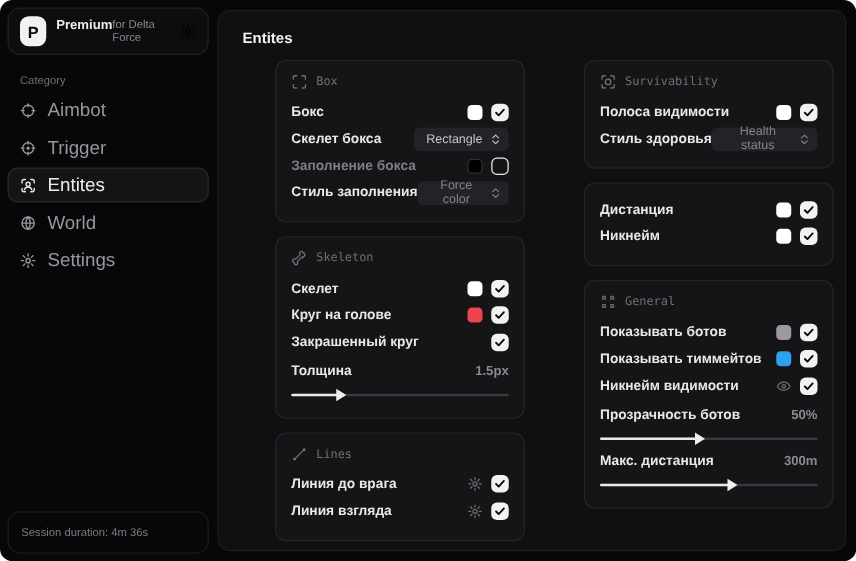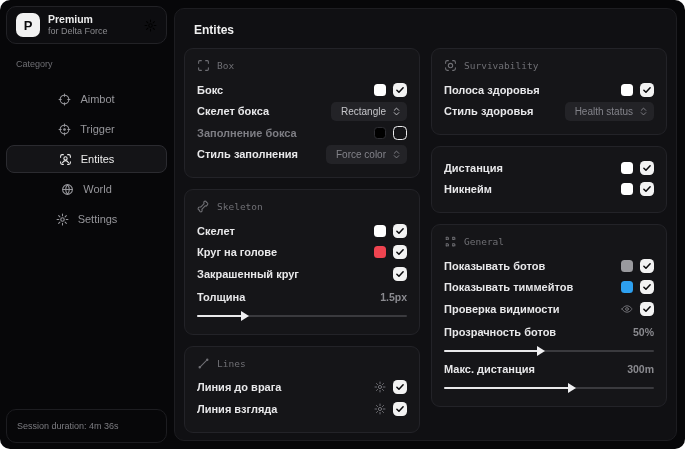--- a/index.html
+++ b/index.html
@@ -2,36 +2,36 @@
 <html><head>
 <meta charset="utf-8">
 <style>
   html,body { margin:0; padding:0; background:#ffffff; font-family:"Liberation Sans", sans-serif; }
   .window { width:685px; height:449px; background:#070709; border-radius:10px; display:flex; overflow:hidden; position:relative; box-sizing:border-box; }
 
   
   .sidebar { width:171px; min-width:171px; box-sizing:border-box; padding:6px 4px 6px 6px; display:flex; flex-direction:column; }
   .brand { height:38px; border:1px solid #222226; border-radius:10px; background:#0d0d10; display:flex; align-items:center; gap:8px; padding:0 9px; box-sizing:border-box; }
   .logo { width:24px; height:24px; border-radius:7px; background:#f2f2f2; color:#0a0a0c; font-weight:700; font-size:13px; display:flex; align-items:center; justify-content:center; }
-  .brand-text { display:flex; flex-direction:column; line-height:1.25; }
+  .brand-text { display:flex; flex-direction:row; line-height:1.25; }
   .brand-title { font-size:10.5px; font-weight:700; color:#ececec; }
   .brand-sub { font-size:9px; color:#8a8a8e; }
   .brand-gear { margin-left:auto; color:#6f6f74; display:flex; }
-  .category { font-size:9px; color:#6f6f74; margin:15px 0 16px 10px; }
+  .category { font-size:9px; color:#6f6f74; margin:15px 0 5px 10px; }
   .nav { display:flex; flex-direction:column; gap:2px; }
-  .nav-item { height:26px; display:flex; align-items:center; gap:9px; padding:0 9px; border-radius:8px; color:#96969b; font-size:11px; border:1px solid transparent; cursor:pointer;justify-content:center; }
+  .nav-item { height:26px; display:flex; align-items:center; gap:9px; padding:0 9px; border-radius:8px; color:#96969b; font-size:15px; border:1px solid transparent; cursor:pointer; }
   .nav-item.active { background:#141417; border-color:#2b2b30; color:#ececec; }
   .session { margin-top:auto; border:1px solid #1d1d21; border-radius:10px; height:34px; display:flex; align-items:center; padding:0 10px; font-size:9px; color:#7c7c81; box-sizing:border-box; }
 
   
   .main { flex:1; margin:8px 8px 8px 3px; background:#101013; border:1px solid #1d1d21; border-radius:10px; padding:9px 9px; box-sizing:border-box; display:flex; flex-direction:column; overflow:hidden; }
   .page-title { font-size:12px; color:#f0f0f0; margin:5px 0 11px 10px; font-weight:700; }
   .cols { display:flex; gap:11px; align-items:flex-start; }
   .col { flex:1; display:flex; flex-direction:column; gap:11px; min-width:0; }
-  .card { background:#151518; border:1px solid #232328; border-radius:9px; padding:10px 12px 12px; }
+  .card { background:#151518; border:1px solid #232328; border-radius:9px; padding:10px 12px 12px;margin-left:36px; }
   .card-header { display:flex; align-items:center; gap:7px; color:#6f6f74; font-family:"DejaVu Sans Mono", monospace; font-size:9.5px; margin-bottom:7px; }
   .row { display:flex; align-items:center; justify-content:space-between; min-height:21.5px; }
   .row-label { font-size:11px; font-weight:600; color:#e8e8ea; white-space:nowrap; }
   .row-label.disabled { color:#7e7e84; }
   .controls { display:flex; align-items:center; gap:7px; }
   .swatch { width:12px; height:12px; border-radius:3.5px; cursor:pointer; }
   .swatch.dark { border:1px solid #2e2e33; box-sizing:border-box; }
   .checkbox { width:14px; height:14px; border-radius:4.5px; background:#f2f2f2; display:flex; align-items:center; justify-content:center; cursor:pointer; box-sizing:border-box; }
   .checkbox.unchecked { background:transparent; border:1.5px solid #ededef; }
   .select { background:#232327; border:none; border-radius:5px; height:19px; display:flex; align-items:center; gap:5px; padding:0 5px 0 10px; font-size:10px; color:#c6c6ca; cursor:pointer; }
@@ -294,21 +294,21 @@
             <div class="card-header">
               <span class="icon ">
                 <svg viewBox="0 0 24 24" fill="none" stroke="currentColor" stroke-width="2" stroke-linecap="round" stroke-linejoin="round">
                   <path d="M3 8V6a3 3 0 0 1 3-3h2M16 3h2a3 3 0 0 1 3 3v2M21 16v2a3 3 0 0 1-3 3h-2M8 21H6a3 3 0 0 1-3-3v-2"></path>
                   <circle cx="12" cy="12" r="4"></circle>
                 </svg>
               </span>
               <span>Survivability</span>
             </div>
             <div class="row">
-              <span class="row-label">Полоса здоровья</span>
+              <span class="row-label">Полоса видимости</span>
               <div class="controls">
                 <div class="swatch" style="background: rgb(255, 255, 255);"></div>
                 <div class="checkbox">
                   <span class="icon check-icon">
                     <svg viewBox="0 0 24 24" fill="none">
                       <path d="M4.5 12.5l5 5L19.5 6.5" stroke="#0a0a0c" stroke-width="3.6" stroke-linecap="round" stroke-linejoin="round"></path>
                     </svg>
                   </span>
                 </div>
               </div>
@@ -384,21 +384,21 @@
                 <div class="checkbox">
                   <span class="icon check-icon">
                     <svg viewBox="0 0 24 24" fill="none">
                       <path d="M4.5 12.5l5 5L19.5 6.5" stroke="#0a0a0c" stroke-width="3.6" stroke-linecap="round" stroke-linejoin="round"></path>
                     </svg>
                   </span>
                 </div>
               </div>
             </div>
             <div class="row">
-              <span class="row-label">Проверка видимости</span>
+              <span class="row-label">Никнейм видимости</span>
               <div class="controls">
                 <span class="icon row-icon">
                   <svg viewBox="0 0 24 24" fill="none" stroke="currentColor" stroke-width="2" stroke-linecap="round" stroke-linejoin="round">
                     <path d="M2 12s3.5-6.5 10-6.5S22 12 22 12s-3.5 6.5-10 6.5S2 12 2 12z"></path>
                     <circle cx="12" cy="12" r="2.8"></circle>
                   </svg>
                 </span>
                 <div class="checkbox">
                   <span class="icon check-icon">
                     <svg viewBox="0 0 24 24" fill="none">

